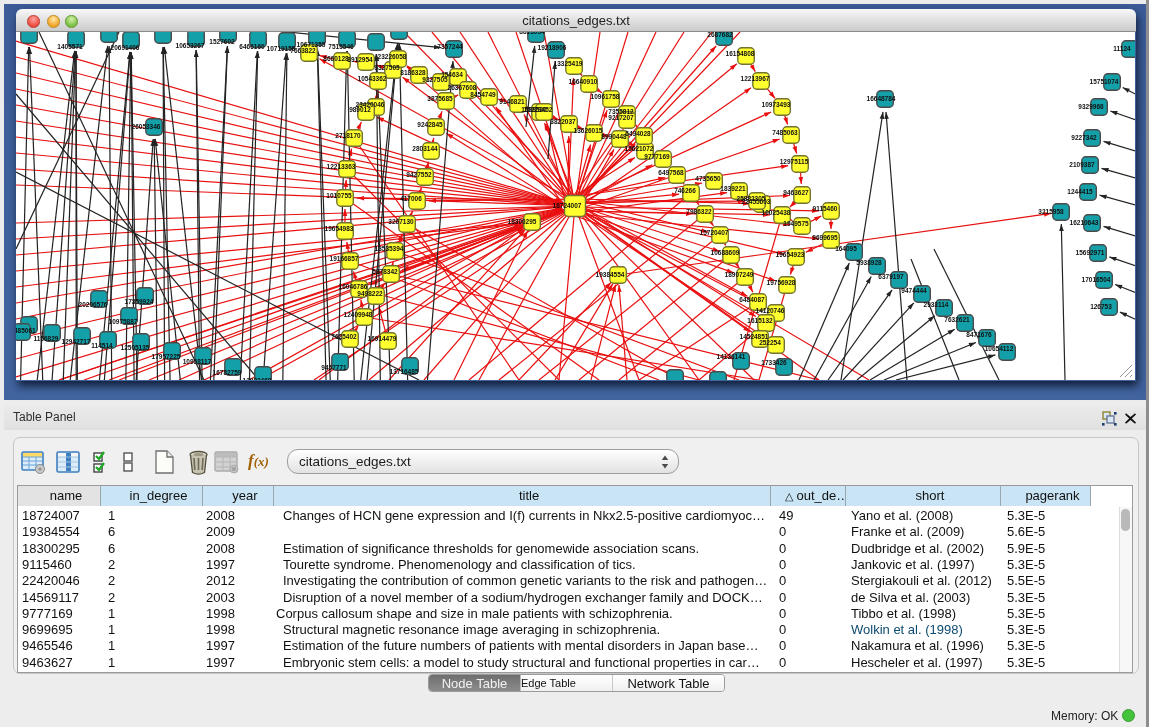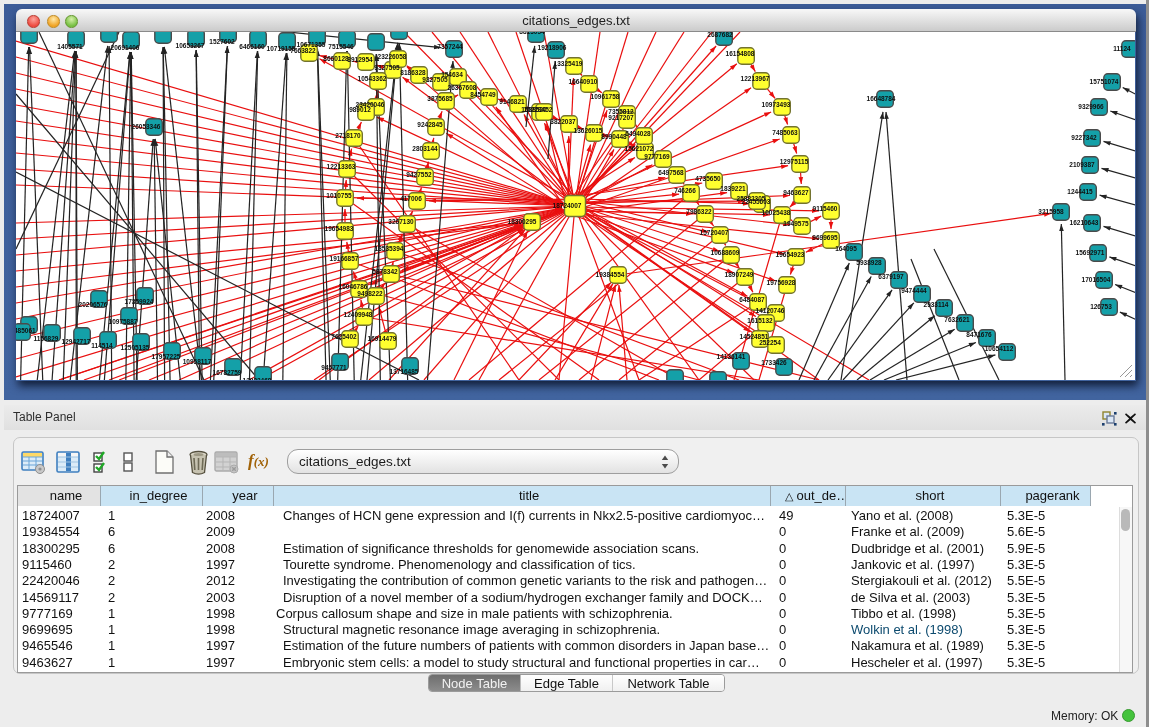--- a/index.html
+++ b/index.html
@@ -832,21 +832,21 @@
     <div style="position:absolute;left:108px;top:524px;font-size:13px;color:#111;white-space:nowrap">6</div>
     <div style="position:absolute;left:206px;top:524px;font-size:13px;color:#111;white-space:nowrap">2009</div>
     <div style="position:absolute;left:779px;top:524px;font-size:13px;color:#111;white-space:nowrap">0</div>
     <div style="position:absolute;left:851px;top:524px;font-size:13px;color:#111;white-space:nowrap">Franke et al. (2009)</div>
     <div style="position:absolute;left:1007px;top:524px;font-size:13px;color:#111;white-space:nowrap">5.6E-5</div>
     <div style="position:absolute;left:22px;top:541px;font-size:13px;color:#111;white-space:nowrap">18300295</div>
     <div style="position:absolute;left:108px;top:541px;font-size:13px;color:#111;white-space:nowrap">6</div>
     <div style="position:absolute;left:206px;top:541px;font-size:13px;color:#111;white-space:nowrap">2008</div>
     <div style="position:absolute;left:283px;top:541px;font-size:13px;color:#111;white-space:nowrap">Estimation of significance thresholds for genomewide association scans.</div>
     <div style="position:absolute;left:779px;top:541px;font-size:13px;color:#111;white-space:nowrap">0</div>
-    <div style="position:absolute;left:851px;top:541px;font-size:13px;color:#111;white-space:nowrap">Dudbridge et al. (2001)</div>
+    <div style="position:absolute;left:851px;top:541px;font-size:13px;color:#111;white-space:nowrap">Dudbridge et al. (2002)</div>
     <div style="position:absolute;left:1007px;top:541px;font-size:13px;color:#111;white-space:nowrap">5.9E-5</div>
     <div style="position:absolute;left:22px;top:557px;font-size:13px;color:#111;white-space:nowrap">9115460</div>
     <div style="position:absolute;left:108px;top:557px;font-size:13px;color:#111;white-space:nowrap">2</div>
     <div style="position:absolute;left:206px;top:557px;font-size:13px;color:#111;white-space:nowrap">1997</div>
     <div style="position:absolute;left:283px;top:557px;font-size:13px;color:#111;white-space:nowrap">Tourette syndrome. Phenomenology and classification of tics.</div>
     <div style="position:absolute;left:779px;top:557px;font-size:13px;color:#111;white-space:nowrap">0</div>
     <div style="position:absolute;left:851px;top:557px;font-size:13px;color:#111;white-space:nowrap">Jankovic et al. (1997)</div>
     <div style="position:absolute;left:1007px;top:557px;font-size:13px;color:#111;white-space:nowrap">5.3E-5</div>
     <div style="position:absolute;left:22px;top:573px;font-size:13px;color:#111;white-space:nowrap">22420046</div>
     <div style="position:absolute;left:108px;top:573px;font-size:13px;color:#111;white-space:nowrap">2</div>
@@ -872,38 +872,38 @@
     <div style="position:absolute;left:22px;top:622px;font-size:13px;color:#111;white-space:nowrap">9699695</div>
     <div style="position:absolute;left:108px;top:622px;font-size:13px;color:#111;white-space:nowrap">1</div>
     <div style="position:absolute;left:206px;top:622px;font-size:13px;color:#111;white-space:nowrap">1998</div>
     <div style="position:absolute;left:283px;top:622px;font-size:13px;color:#111;white-space:nowrap">Structural magnetic resonance image averaging in schizophrenia.</div>
     <div style="position:absolute;left:779px;top:622px;font-size:13px;color:#111;white-space:nowrap">0</div>
     <div style="position:absolute;left:851px;top:622px;font-size:13px;color:#0c4a6e;white-space:nowrap">Wolkin et al. (1998)</div>
     <div style="position:absolute;left:1007px;top:622px;font-size:13px;color:#111;white-space:nowrap">5.3E-5</div>
     <div style="position:absolute;left:22px;top:638px;font-size:13px;color:#111;white-space:nowrap">9465546</div>
     <div style="position:absolute;left:108px;top:638px;font-size:13px;color:#111;white-space:nowrap">1</div>
     <div style="position:absolute;left:206px;top:638px;font-size:13px;color:#111;white-space:nowrap">1997</div>
-    <div style="position:absolute;left:283px;top:638px;font-size:13px;color:#111;white-space:nowrap">Estimation of the future numbers of patients with common disorders in Japan base…</div>
+    <div style="position:absolute;left:283px;top:638px;font-size:13px;color:#111;white-space:nowrap">Estimation of the future numbers of patients with mental disorders in Japan base…</div>
     <div style="position:absolute;left:779px;top:638px;font-size:13px;color:#111;white-space:nowrap">0</div>
-    <div style="position:absolute;left:851px;top:638px;font-size:13px;color:#111;white-space:nowrap">Nakamura et al. (1989)</div>
+    <div style="position:absolute;left:851px;top:638px;font-size:13px;color:#111;white-space:nowrap">Nakamura et al. (1996)</div>
     <div style="position:absolute;left:1007px;top:638px;font-size:13px;color:#111;white-space:nowrap">5.3E-5</div>
     <div style="position:absolute;left:22px;top:655px;font-size:13px;color:#111;white-space:nowrap">9463627</div>
     <div style="position:absolute;left:108px;top:655px;font-size:13px;color:#111;white-space:nowrap">1</div>
     <div style="position:absolute;left:206px;top:655px;font-size:13px;color:#111;white-space:nowrap">1997</div>
     <div style="position:absolute;left:283px;top:655px;font-size:13px;color:#111;white-space:nowrap">Embryonic stem cells: a model to study structural and functional properties in car…</div>
     <div style="position:absolute;left:779px;top:655px;font-size:13px;color:#111;white-space:nowrap">0</div>
     <div style="position:absolute;left:851px;top:655px;font-size:13px;color:#111;white-space:nowrap">Hescheler et al. (1997)</div>
     <div style="position:absolute;left:1007px;top:655px;font-size:13px;color:#111;white-space:nowrap">5.3E-5</div>
 
 <div style="position:absolute;left:1119px;top:507px;width:13px;height:165px;background:#f7f7f7;border-left:1px solid #ddd;box-sizing:border-box"></div>
 <div style="position:absolute;left:1121px;top:509px;width:9px;height:22px;background:#b9b9b9;border-radius:5px"></div>
 
 <div style="position:absolute;left:428px;top:674px;width:297px;height:18px;border:1px solid #9b9b9b;border-radius:4px;overflow:hidden;display:flex;box-sizing:border-box">
 <div style="width:91px;background:linear-gradient(#6e6e6e,#8c8c8c);color:#f2f2f2;font-size:13px;text-align:center;line-height:17px">Node Table</div>
-<div style="width:91px;background:linear-gradient(#ffffff,#f0f0f0);color:#111;font-size:13px;text-align:center;line-height:17px;border-left:1px solid #bbb">Edge Table</div>
+<div style="width:91px;background:linear-gradient(#ffffff,#f0f0f0);color:#111;font-size:11px;line-height:17px;border-left:1px solid #bbb">Edge Table</div>
 <div style="flex:1;background:linear-gradient(#ffffff,#f0f0f0);color:#111;font-size:13px;text-align:center;line-height:17px;border-left:1px solid #c8c8c8">Network Table</div>
     </div>
 
 <div style="position:absolute;left:1051px;top:709px;font-size:12px;color:#222">Memory: OK</div>
 <div style="position:absolute;left:1122px;top:709px;width:13px;height:13px;border-radius:50%;background:#44c33c;border:1px solid #389a31;box-sizing:border-box"></div>
 
 <div style="position:absolute;left:0;top:0;width:1149px;height:4px;background:#ececec"></div>
 <div style="position:absolute;left:0;top:0;width:4px;height:400px;background:#ececec"></div>
 <div style="position:absolute;left:1146px;top:0;width:3px;height:727px;background:#8e8e8e"></div>
 

